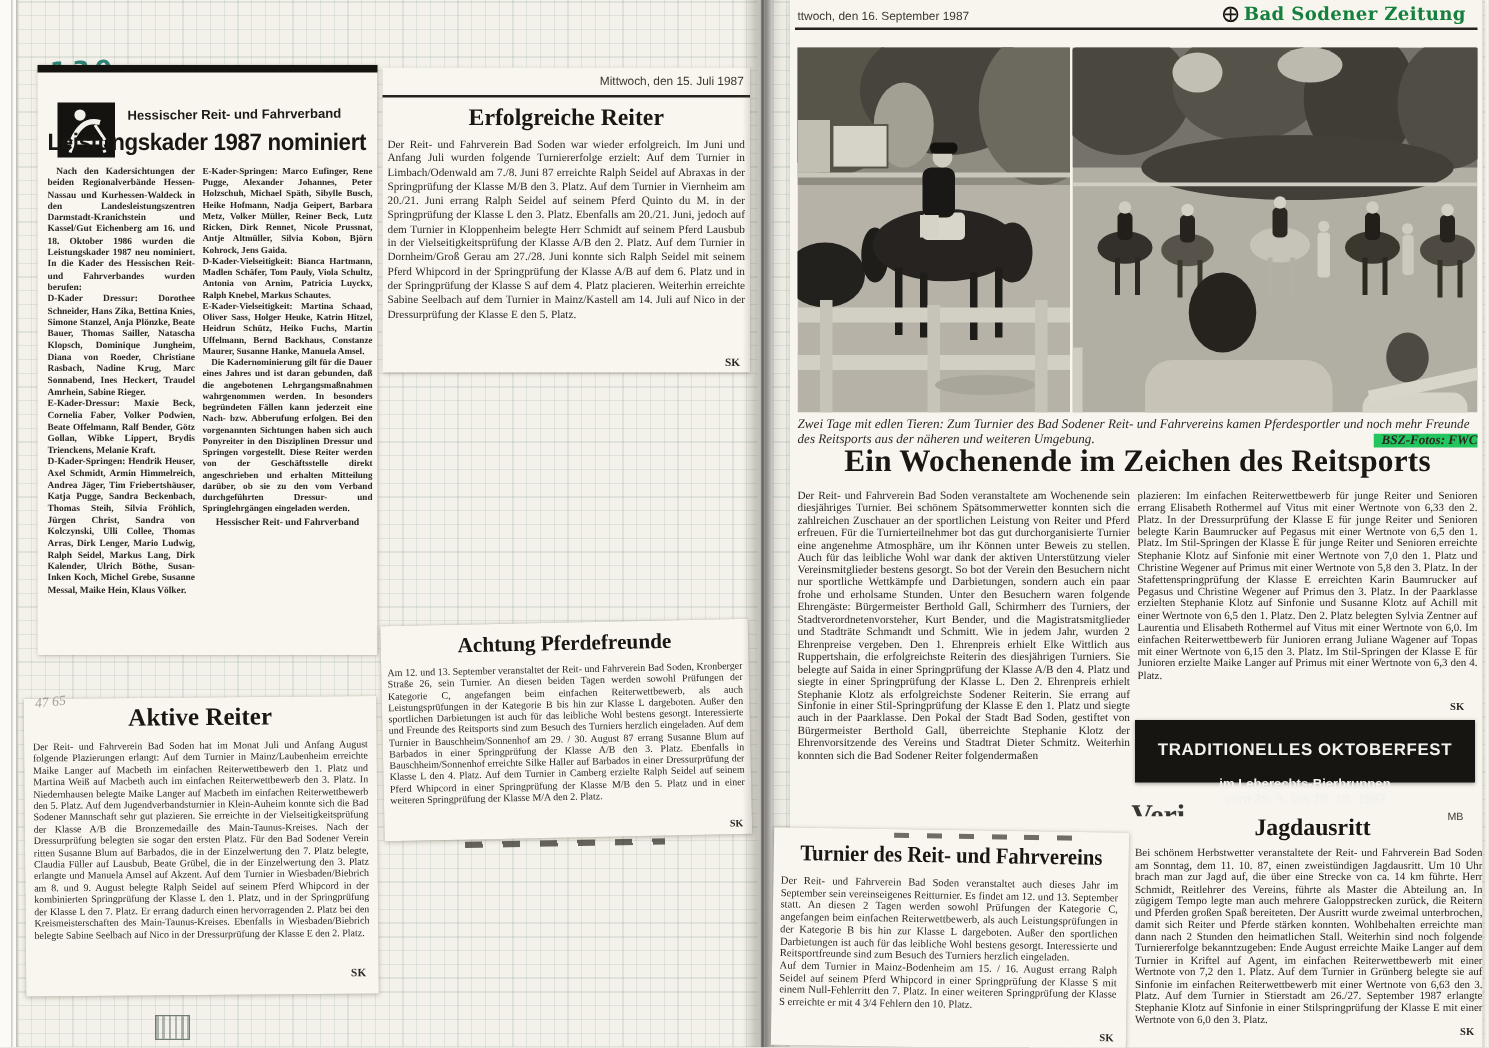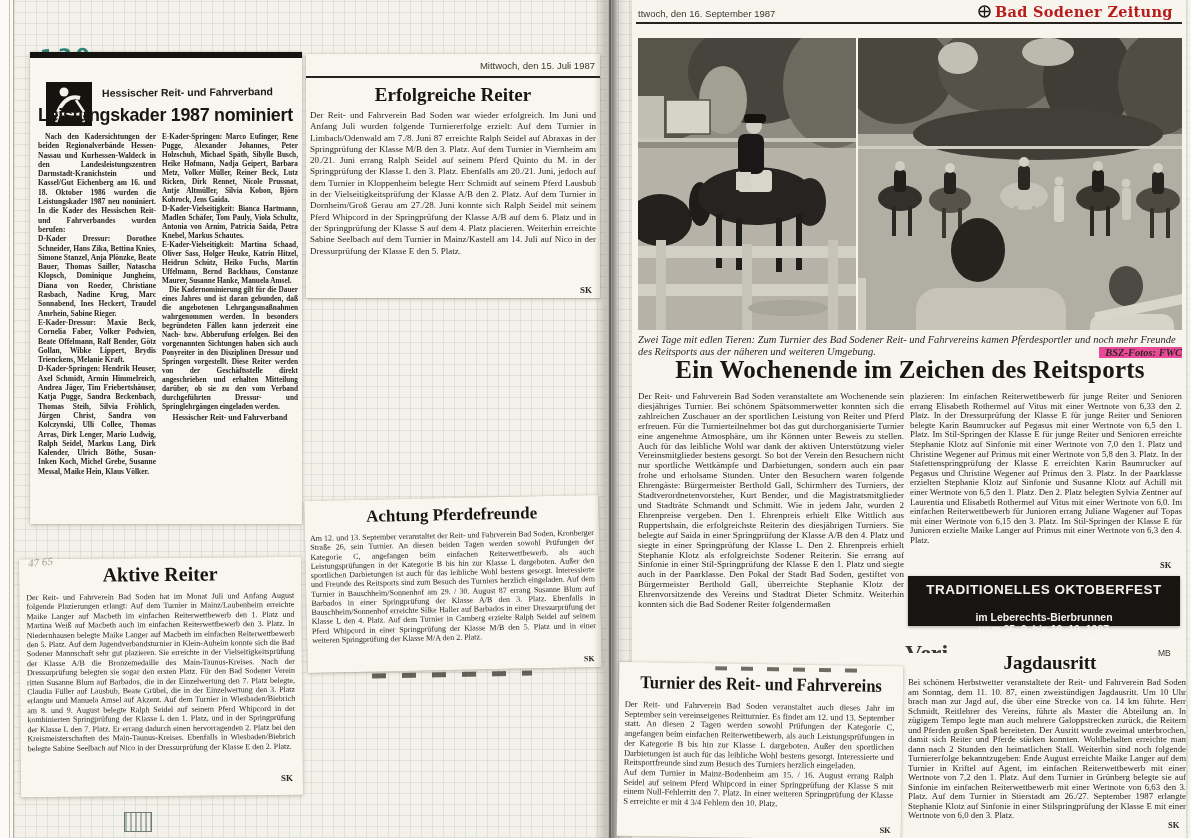--- a/index.html
+++ b/index.html
@@ -54,21 +54,21 @@
 
     <div class="abs just bodytxt" style="left:8px;top:74px;width:118px;height:382px;font-size:7.5px;line-height:9.3px;font-weight:bold;">
       <div style="text-indent:7px;">Nach den Kadersichtungen der beiden Regionalverbände Hessen-Nassau und Kurhessen-Waldeck in den Landesleistungszentren Darmstadt-Kranichstein und Kassel/Gut Eichenberg am 16. und 18. Oktober 1986 wurden die Leistungskader 1987 neu nominiert. In die Kader des Hessischen Reit- und Fahrverbandes wurden berufen:</div>
       <div>D-Kader Dressur: Dorothee Schneider, Hans Zika, Bettina Knies, Simone Stanzel, Anja Plönzke, Beate Bauer, Thomas Sailler, Natascha Klopsch, Dominique Jungheim, Diana von Roeder, Christiane Rasbach, Nadine Krug, Marc Sonnabend, Ines Heckert, Traudel Amrhein, Sabine Rieger.</div>
       <div>E-Kader-Dressur: Maxie Beck, Cornelia Faber, Volker Podwien, Beate Offelmann, Ralf Bender, Götz Gollan, Wibke Lippert, Brydis Trienckens, Melanie Kraft.</div>
       <div>D-Kader-Springen: Hendrik Heuser, Axel Schmidt, Armin Himmelreich, Andrea Jäger, Tim Friebertshäuser, Katja Pugge, Sandra Beckenbach, Thomas Steih, Silvia Fröhlich, Jürgen Christ, Sandra von Kolczynski, Ulli Collee, Thomas Arras, Dirk Lenger, Mario Ludwig, Ralph Seidel, Markus Lang, Dirk Kalender, Ulrich Böthe, Susan-Inken Koch, Michel Grebe, Susanne Messal, Maike Hein, Klaus Völker.</div>
     </div>
 
     <div class="abs just bodytxt" style="left:132px;top:74px;width:136px;height:382px;font-size:7.3px;line-height:9px;font-weight:bold;">
       <div>E-Kader-Springen: Marco Eufinger, Rene Pugge, Alexander Johannes, Peter Holzschuh, Michael Späth, Sibylle Busch, Heike Hofmann, Nadja Geipert, Barbara Metz, Volker Müller, Reiner Beck, Lutz Ricken, Dirk Rennet, Nicole Prussnat, Antje Altmüller, Silvia Kobon, Björn Kohrock, Jens Gaida.</div>
-      <div>D-Kader-Vielseitigkeit: Bianca Hartmann, Madlen Schäfer, Tom Pauly, Viola Schultz, Antonia von Arnim, Patricia Saida, Petra Knebel, Markus Schautes.</div>
+      <div>D-Kader-Vielseitigkeit: Bianca Hartmann, Madlen Schäfer, Tom Pauly, Viola Schultz, Antonia von Arnim, Patricia Luyckx, Ralph Knebel, Markus Schautes.</div>
       <div>E-Kader-Vielseitigkeit: Martina Schaad, Oliver Sass, Holger Heuke, Katrin Hitzel, Heidrun Schütz, Heiko Fuchs, Martin Uffelmann, Bernd Backhaus, Constanze Maurer, Susanne Hanke, Manuela Amsel.</div>
       <div style="text-indent:7px;">Die Kadernominierung gilt für die Dauer eines Jahres und ist daran gebunden, daß die angebotenen Lehrgangsmaßnahmen wahrgenommen werden. In besonders begründeten Fällen kann jederzeit eine Nach- bzw. Abberufung erfolgen. Bei den vorgenannten Sichtungen haben sich auch Ponyreiter in den Disziplinen Dressur und Springen vorgestellt. Diese Reiter werden von der Geschäftsstelle direkt angeschrieben und erhalten Mitteilung darüber, ob sie zu den vom Verband durchgeführten Dressur- und Springlehrgängen eingeladen werden.</div>
       <div style="text-align:center;font-size:7.8px;margin-top:2px;">Hessischer Reit- und Fahrverband</div>
     </div>
   </div>
 
   <div class="clip" style="left:306px;top:54px;width:294px;height:244px;">
     <div class="abs sans" style="right:5px;top:6px;font-size:9.5px;color:#3a372f;">Mittwoch, den 15. Juli 1987</div>
     <div class="abs rule" style="left:0;top:22px;width:100%;height:1.5px;"></div>
     <div class="abs headline" style="left:0;top:30px;width:100%;text-align:center;font-size:19px;">Erfolgreiche Reiter</div>
@@ -100,21 +100,21 @@
   <div class="abs" style="left:609px;top:0;width:2px;height:838px;background:rgba(32,29,24,.45);"></div>
 
   <div class="sheet" style="left:632px;top:0;width:554px;height:838px;"></div>
 
   <div class="abs sans" style="left:638px;top:8px;font-size:9.5px;color:#3a372f;">ttwoch, den 16. September 1987</div>
   <div class="abs" style="left:978px;top:3px;display:flex;align-items:center;gap:4px;">
     <svg width="13" height="13" viewBox="0 0 13 13">
       <circle cx="6.5" cy="6.5" r="5.5" fill="none" stroke="#1c1915" stroke-width="1.5"></circle>
       <path d="M6.5 2 v9 M2 6.5 h9" stroke="#1c1915" stroke-width="1.3"></path>
     </svg>
-    <span style="font-family:'DejaVu Serif',serif;font-weight:bold;font-size:14.5px;letter-spacing:.3px;color:#b91c1c;">Bad Sodener Zeitung</span>
+    <span style="font-family:'DejaVu Serif',serif;font-weight:bold;font-size:14.5px;letter-spacing:.3px;color:#15803d;">Bad Sodener Zeitung</span>
   </div>
   <div class="abs rule" style="left:636px;top:22px;width:546px;height:2px;"></div>
 
   <div class="abs" style="left:638px;top:38px;width:218px;height:292px;">
     <svg width="218" height="292" viewBox="0 0 218 292">
       <rect width="218" height="292" fill="#b6b2a7"></rect>
       <rect width="218" height="110" fill="#8f8c81"></rect>
       <ellipse cx="30" cy="42" rx="55" ry="60" fill="#57544a"></ellipse>
       <ellipse cx="120" cy="34" rx="70" ry="52" fill="#46443c"></ellipse>
       <ellipse cx="195" cy="48" rx="50" ry="62" fill="#6c695f"></ellipse>
@@ -198,31 +198,31 @@
       <ellipse cx="120" cy="212" rx="27" ry="32" fill="#26231f"></ellipse>
       <rect x="58" y="250" width="150" height="64" rx="22" fill="#c7c3b6"></rect>
       <ellipse cx="268" cy="248" rx="17" ry="20" fill="#4d4943"></ellipse>
       <rect x="232" y="276" width="84" height="36" rx="12" fill="#d6d3c8"></rect>
       <rect x="236" y="262" width="120" height="10" fill="#d8d5ca" transform="rotate(-12 296 267)"></rect>
     </svg>
   </div>
 
   <div class="abs" style="left:638px;top:334px;width:544px;height:24px;">
     <span style="font-style:italic;font-size:10.5px;line-height:11.5px;color:#2b2823;display:block;width:100%;">Zwei Tage mit edlen Tieren: Zum Turnier des Bad Sodener Reit- und Fahrvereins kamen Pferdesportler und noch mehr Freunde des Reitsports aus der näheren und weiteren Umgebung.</span>
-    <span class="abs" style="right:0;bottom:0;font-style:italic;font-size:10.5px;font-weight:bold;color:#2b2823;background:#ec4899;padding-left:6px;">BSZ-Fotos: FWC</span>
+    <span class="abs" style="right:0;bottom:0;font-style:italic;font-size:10.5px;font-weight:bold;color:#2b2823;background:#22c55e;padding-left:6px;">BSZ-Fotos: FWC</span>
   </div>
 
   <div class="abs headline" style="left:638px;top:356px;width:544px;text-align:center;font-size:25px;letter-spacing:.2px;">Ein Wochenende im Zeichen des Reitsports</div>
 
   <div class="abs just bodytxt" style="left:638px;top:392px;width:266px;height:258px;font-size:9px;line-height:9.9px;">Der Reit- und Fahrverein Bad Soden veranstaltete am Wochenende sein diesjähriges Turnier. Bei schönem Spätsommerwetter konnten sich die zahlreichen Zuschauer an der sportlichen Leistung von Reiter und Pferd erfreuen. Für die Turnierteilnehmer bot das gut durchorganisierte Turnier eine angenehme Atmosphäre, um ihr Können unter Beweis zu stellen. Auch für das leibliche Wohl war dank der aktiven Unterstützung vieler Vereinsmitglieder bestens gesorgt. So bot der Verein den Besuchern nicht nur sportliche Wettkämpfe und Darbietungen, sondern auch ein paar frohe und erholsame Stunden. Unter den Besuchern waren folgende Ehrengäste: Bürgermeister Berthold Gall, Schirmherr des Turniers, der Stadtverordnetenvorsteher, Kurt Bender, und die Magistratsmitglieder und Stadträte Schmandt und Schmitt. Wie in jedem Jahr, wurden 2 Ehrenpreise vergeben. Den 1. Ehrenpreis erhielt Elke Wittlich aus Ruppertshain, die erfolgreichste Reiterin des diesjährigen Turniers. Sie belegte auf Saida in einer Springprüfung der Klasse A/B den 4. Platz und siegte in einer Springprüfung der Klasse L. Den 2. Ehrenpreis erhielt Stephanie Klotz als erfolgreichste Sodener Reiterin. Sie errang auf Sinfonie in einer Stil-Springprüfung der Klasse E den 1. Platz und siegte auch in der Paarklasse. Den Pokal der Stadt Bad Soden, gestiftet von Bürgermeister Berthold Gall, überreichte Stephanie Klotz der Ehrenvorsitzende des Vereins und Stadtrat Dieter Schmitz. Weiterhin konnten sich die Bad Sodener Reiter folgendermaßen</div>
   <div class="abs just bodytxt" style="left:910px;top:392px;width:272px;height:180px;font-size:8.8px;line-height:9.6px;">plazieren: Im einfachen Reiterwettbewerb für junge Reiter und Senioren errang Elisabeth Rothermel auf Vitus mit einer Wertnote von 6,33 den 2. Platz. In der Dressurprüfung der Klasse E für junge Reiter und Senioren belegte Karin Baumrucker auf Pegasus mit einer Wertnote von 6,5 den 1. Platz. Im Stil-Springen der Klasse E für junge Reiter und Senioren erreichte Stephanie Klotz auf Sinfonie mit einer Wertnote von 7,0 den 1. Platz und Christine Wegener auf Primus mit einer Wertnote von 5,8 den 3. Platz. In der Stafettenspringprüfung der Klasse E erreichten Karin Baumrucker auf Pegasus und Christine Wegener auf Primus den 3. Platz. In der Paarklasse erzielten Stephanie Klotz auf Sinfonie und Susanne Klotz auf Achill mit einer Wertnote von 6,5 den 1. Platz. Den 2. Platz belegten Sylvia Zentner auf Laurentia und Elisabeth Rothermel auf Vitus mit einer Wertnote von 6,0. Im einfachen Reiterwettbewerb für Junioren errang Juliane Wagener auf Topas mit einer Wertnote von 6,15 den 3. Platz. Im Stil-Springen der Klasse E für Junioren erzielte Maike Langer auf Primus mit einer Wertnote von 6,3 den 4. Platz.</div>
   <div class="abs sig" style="left:1160px;top:560px;font-size:8.5px;">SK</div>
 
   <div class="abs okto sans" style="left:908px;top:576px;width:272px;height:50px;box-shadow:0 1px 3px rgba(50,45,35,.4);">
-    <div style="font-size:13.5px;font-weight:bold;letter-spacing:.5px;margin-top:6px;">TRADITIONELLES OKTOBERFEST</div>
+    <div style="font-size:13.5px;font-weight:bold;letter-spacing:.5px;margin-top:16px;">TRADITIONELLES OKTOBERFEST</div>
     <div style="font-size:10.5px;font-weight:bold;margin-top:14px;">im Leberechts-Bierbrunnen</div>
     <div style="font-size:10.5px;font-weight:bold;">vom 25. 9. bis 10. 10. 1987</div>
   </div>
 
   <div class="abs clipfrag headline" style="left:905px;top:640px;width:130px;height:13px;font-size:24px;opacity:.85;">Veri</div>
   <div class="abs sans" style="left:1158px;top:648px;font-size:8.5px;color:#3a372f;">MB</div>
 
   <div class="abs headline" style="left:985px;top:652px;width:130px;text-align:center;font-size:19px;">Jagdausritt</div>
   <div class="abs just bodytxt" style="left:908px;top:678px;width:278px;height:152px;font-size:8.8px;line-height:9.5px;">Bei schönem Herbstwetter veranstaltete der Reit- und Fahrverein Bad Soden am Sonntag, dem 11. 10. 87, einen zweistündigen Jagdausritt. Um 10 Uhr brach man zur Jagd auf, die über eine Strecke von ca. 14 km führte. Herr Schmidt, Reitlehrer des Vereins, führte als Master die Abteilung an. In zügigem Tempo legte man auch mehrere Galoppstrecken zurück, die Reitern und Pferden großen Spaß bereiteten. Der Ausritt wurde zweimal unterbrochen, damit sich Reiter und Pferde stärken konnten. Wohlbehalten erreichte man dann nach 2 Stunden den heimatlichen Stall. Weiterhin sind noch folgende Turniererfolge bekanntzugeben: Ende August erreichte Maike Langer auf dem Turnier in Kriftel auf Agent, im einfachen Reiterwettbewerb mit einer Wertnote von 7,2 den 1. Platz. Auf dem Turnier in Grünberg belegte sie auf Sinfonie im einfachen Reiterwettbewerb mit einer Wertnote von 6,63 den 3. Platz. Auf dem Turnier in Stierstadt am 26./27. September 1987 erlangte Stephanie Klotz auf Sinfonie in einer Stilspringprüfung der Klasse E mit einer Wertnote von 6,0 den 3. Platz.</div>
   <div class="abs sig" style="left:1168px;top:820px;font-size:8.5px;">SK</div>

